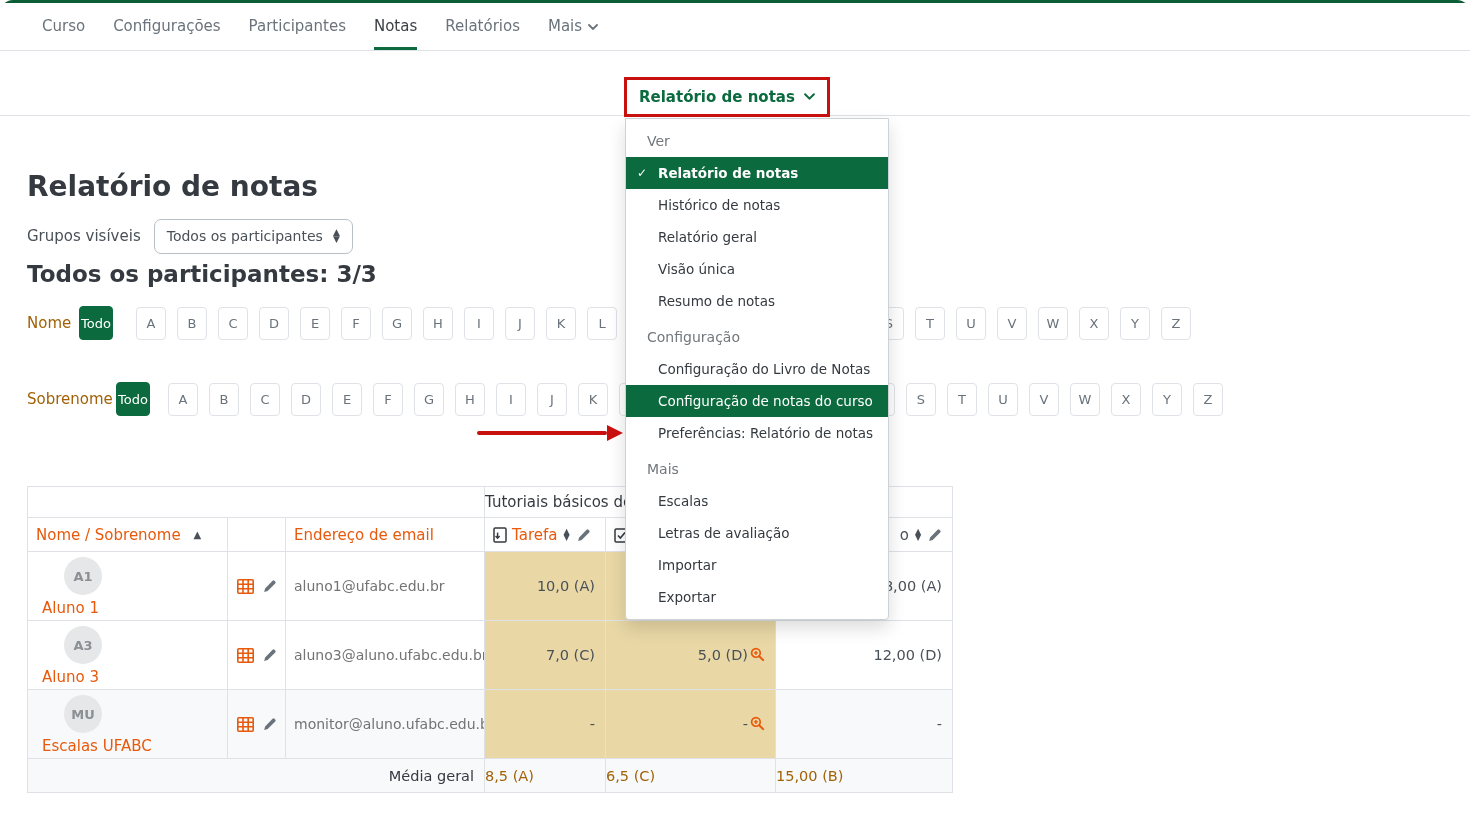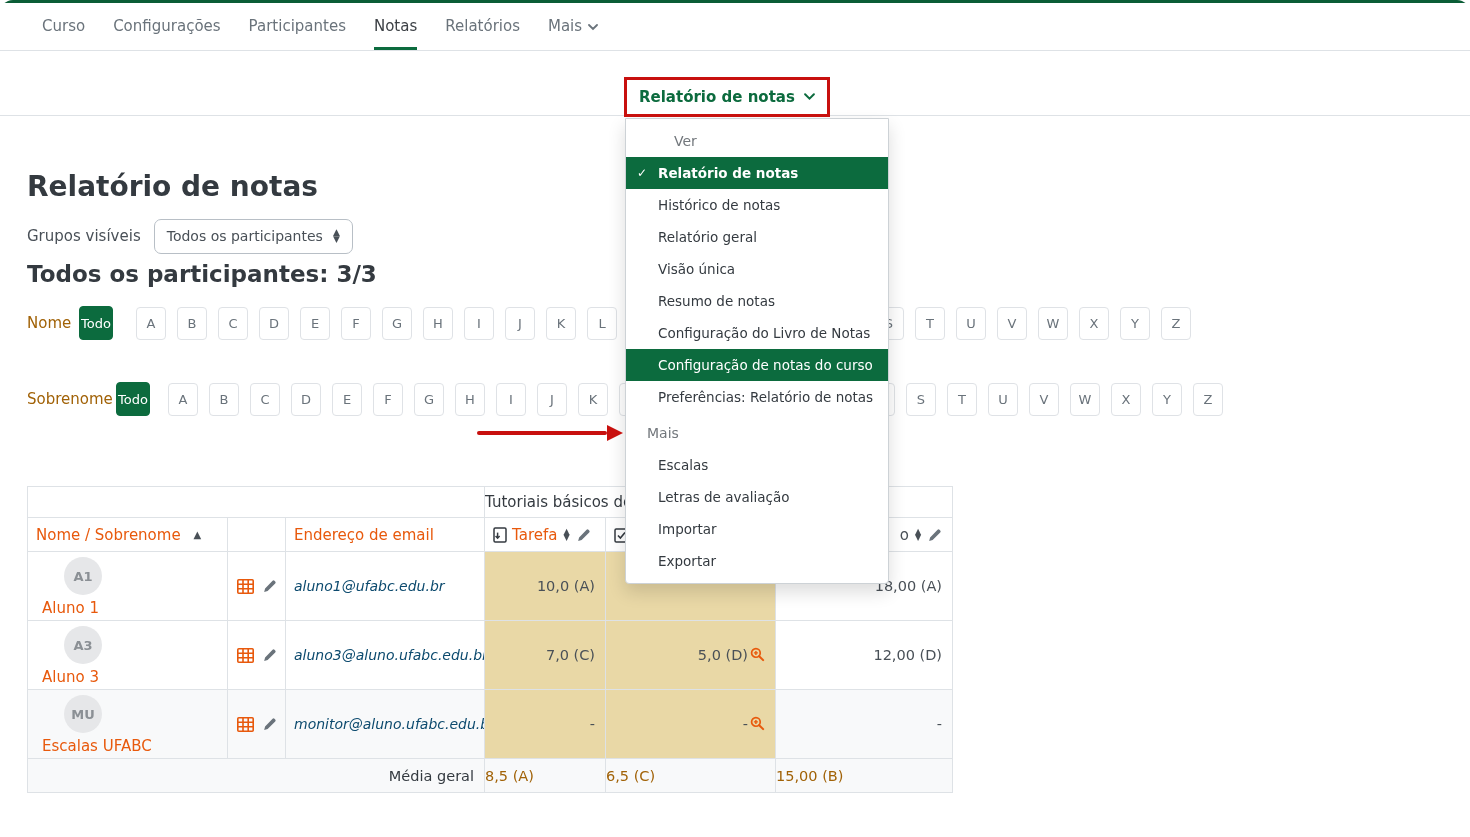--- a/index.html
+++ b/index.html
@@ -21,21 +21,21 @@
   .dd-wrap{position:absolute;left:624px;top:77px;border:3px solid #c8100e;background:#fff;z-index:25;}
   .dd-button{display:flex;align-items:center;gap:9px;height:34px;padding:0 12px;border:0;background:#fff;
              font-family:inherit;font-size:15px;font-weight:bold;color:#0c6b3e;cursor:pointer;}
 
   
   .menu{position:absolute;left:625px;top:118px;width:264px;box-sizing:border-box;background:#fff;
         border:1px solid #cdd2d6;border-radius:0 0 4px 4px;box-shadow:0 8px 18px rgba(0,0,0,.14);
         z-index:20;padding:8px 0 6px;}
   .menu-header{height:36px;display:flex;align-items:flex-end;padding:0 0 8px 21px;box-sizing:border-box;
                font-size:14px;color:#72777c;}
-  .menu-header:first-child{height:30px;margin-left:27px;}
+  .menu-header:first-child{height:30px;}
   .menu-item{position:relative;height:32px;display:flex;align-items:center;padding:0 12px 0 32px;
              box-sizing:border-box;font-size:13.5px;color:#343a40;cursor:pointer;white-space:nowrap;}
   .menu-item.selected,.menu-item.highlighted{background:#0c6b3e;color:#fff;}
   .menu-item.selected{font-weight:bold;}
   .menu-item .check{position:absolute;left:11px;top:50%;transform:translateY(-50%);font-size:12px;font-weight:bold;}
 
   
   .annotation-arrow{position:absolute;left:477px;top:425px;z-index:30;display:flex;align-items:center;}
   .arrow-line{width:130px;height:4px;background:#c8100e;border-radius:2px;}
   .arrow-head{width:0;height:0;border-left:16px solid #c8100e;border-top:8px solid transparent;border-bottom:8px solid transparent;}
@@ -79,21 +79,21 @@
   .hicon{vertical-align:middle;margin-right:5px;}
   .c-totalhead{text-align:right !important;padding-right:10px !important;color:#495057;}
 
   .grade-table tbody td{height:69px;}
   .c-name{vertical-align:top;padding:5px 0 0 14px !important;}
   .avatar{width:38px;height:38px;border-radius:50%;background:#e6e7e9;color:#8b9095;font-size:13px;font-weight:bold;
           display:flex;align-items:center;justify-content:center;margin-left:22px;}
   .student-link{display:inline-block;margin-top:4px;color:#e8590c;font-size:15px;text-decoration:none;cursor:pointer;}
   .c-icons{text-align:center;}
   .c-icons svg{margin:0 4px;vertical-align:middle;cursor:pointer;}
-  .c-email{padding-left:8px !important;font-size:14px;color:#0c4a6e;white-space:nowrap;overflow:hidden;font-style:italic;}
+  .c-email{padding-left:8px !important;font-size:14px;color:#737373;white-space:nowrap;overflow:hidden;}
   .c-grade{text-align:right;padding-right:10px !important;color:#495057;font-size:14.5px;white-space:nowrap;}
   .grade-table td.tan{background:#e9d8a6;}
   .c-grade svg{vertical-align:-2px;margin-left:2px;}
   tr.dimmed td{background:#f8f9fa;}
   tr.dimmed td.tan{background:#e9d8a6;}
   .grade-table tfoot td{height:34px;background:#f8f9fa;font-size:14.5px;}
   .f-label{text-align:right;padding-right:10px !important;font-weight:bold;color:#343a40;}
   .f-val{padding-right:10px !important;color:#a16207;}
 </style>
 </head>
@@ -135,20 +135,21 @@
       </div>
       <div class="menu-item">
         <span>Relatório geral</span>
       </div>
       <div class="menu-item">
         <span>Visão única</span>
       </div>
       <div class="menu-item">
         <span>Resumo de notas</span>
       </div>
+      <div class="menu-header">Configuração</div>
       <div class="menu-item">
         <span>Configuração do Livro de Notas</span>
       </div>
       <div class="menu-item highlighted">
         <span>Configuração de notas do curso</span>
       </div>
       <div class="menu-item">
         <span>Preferências: Relatório de notas</span>
       </div>
       <div class="menu-header">Mais</div>

